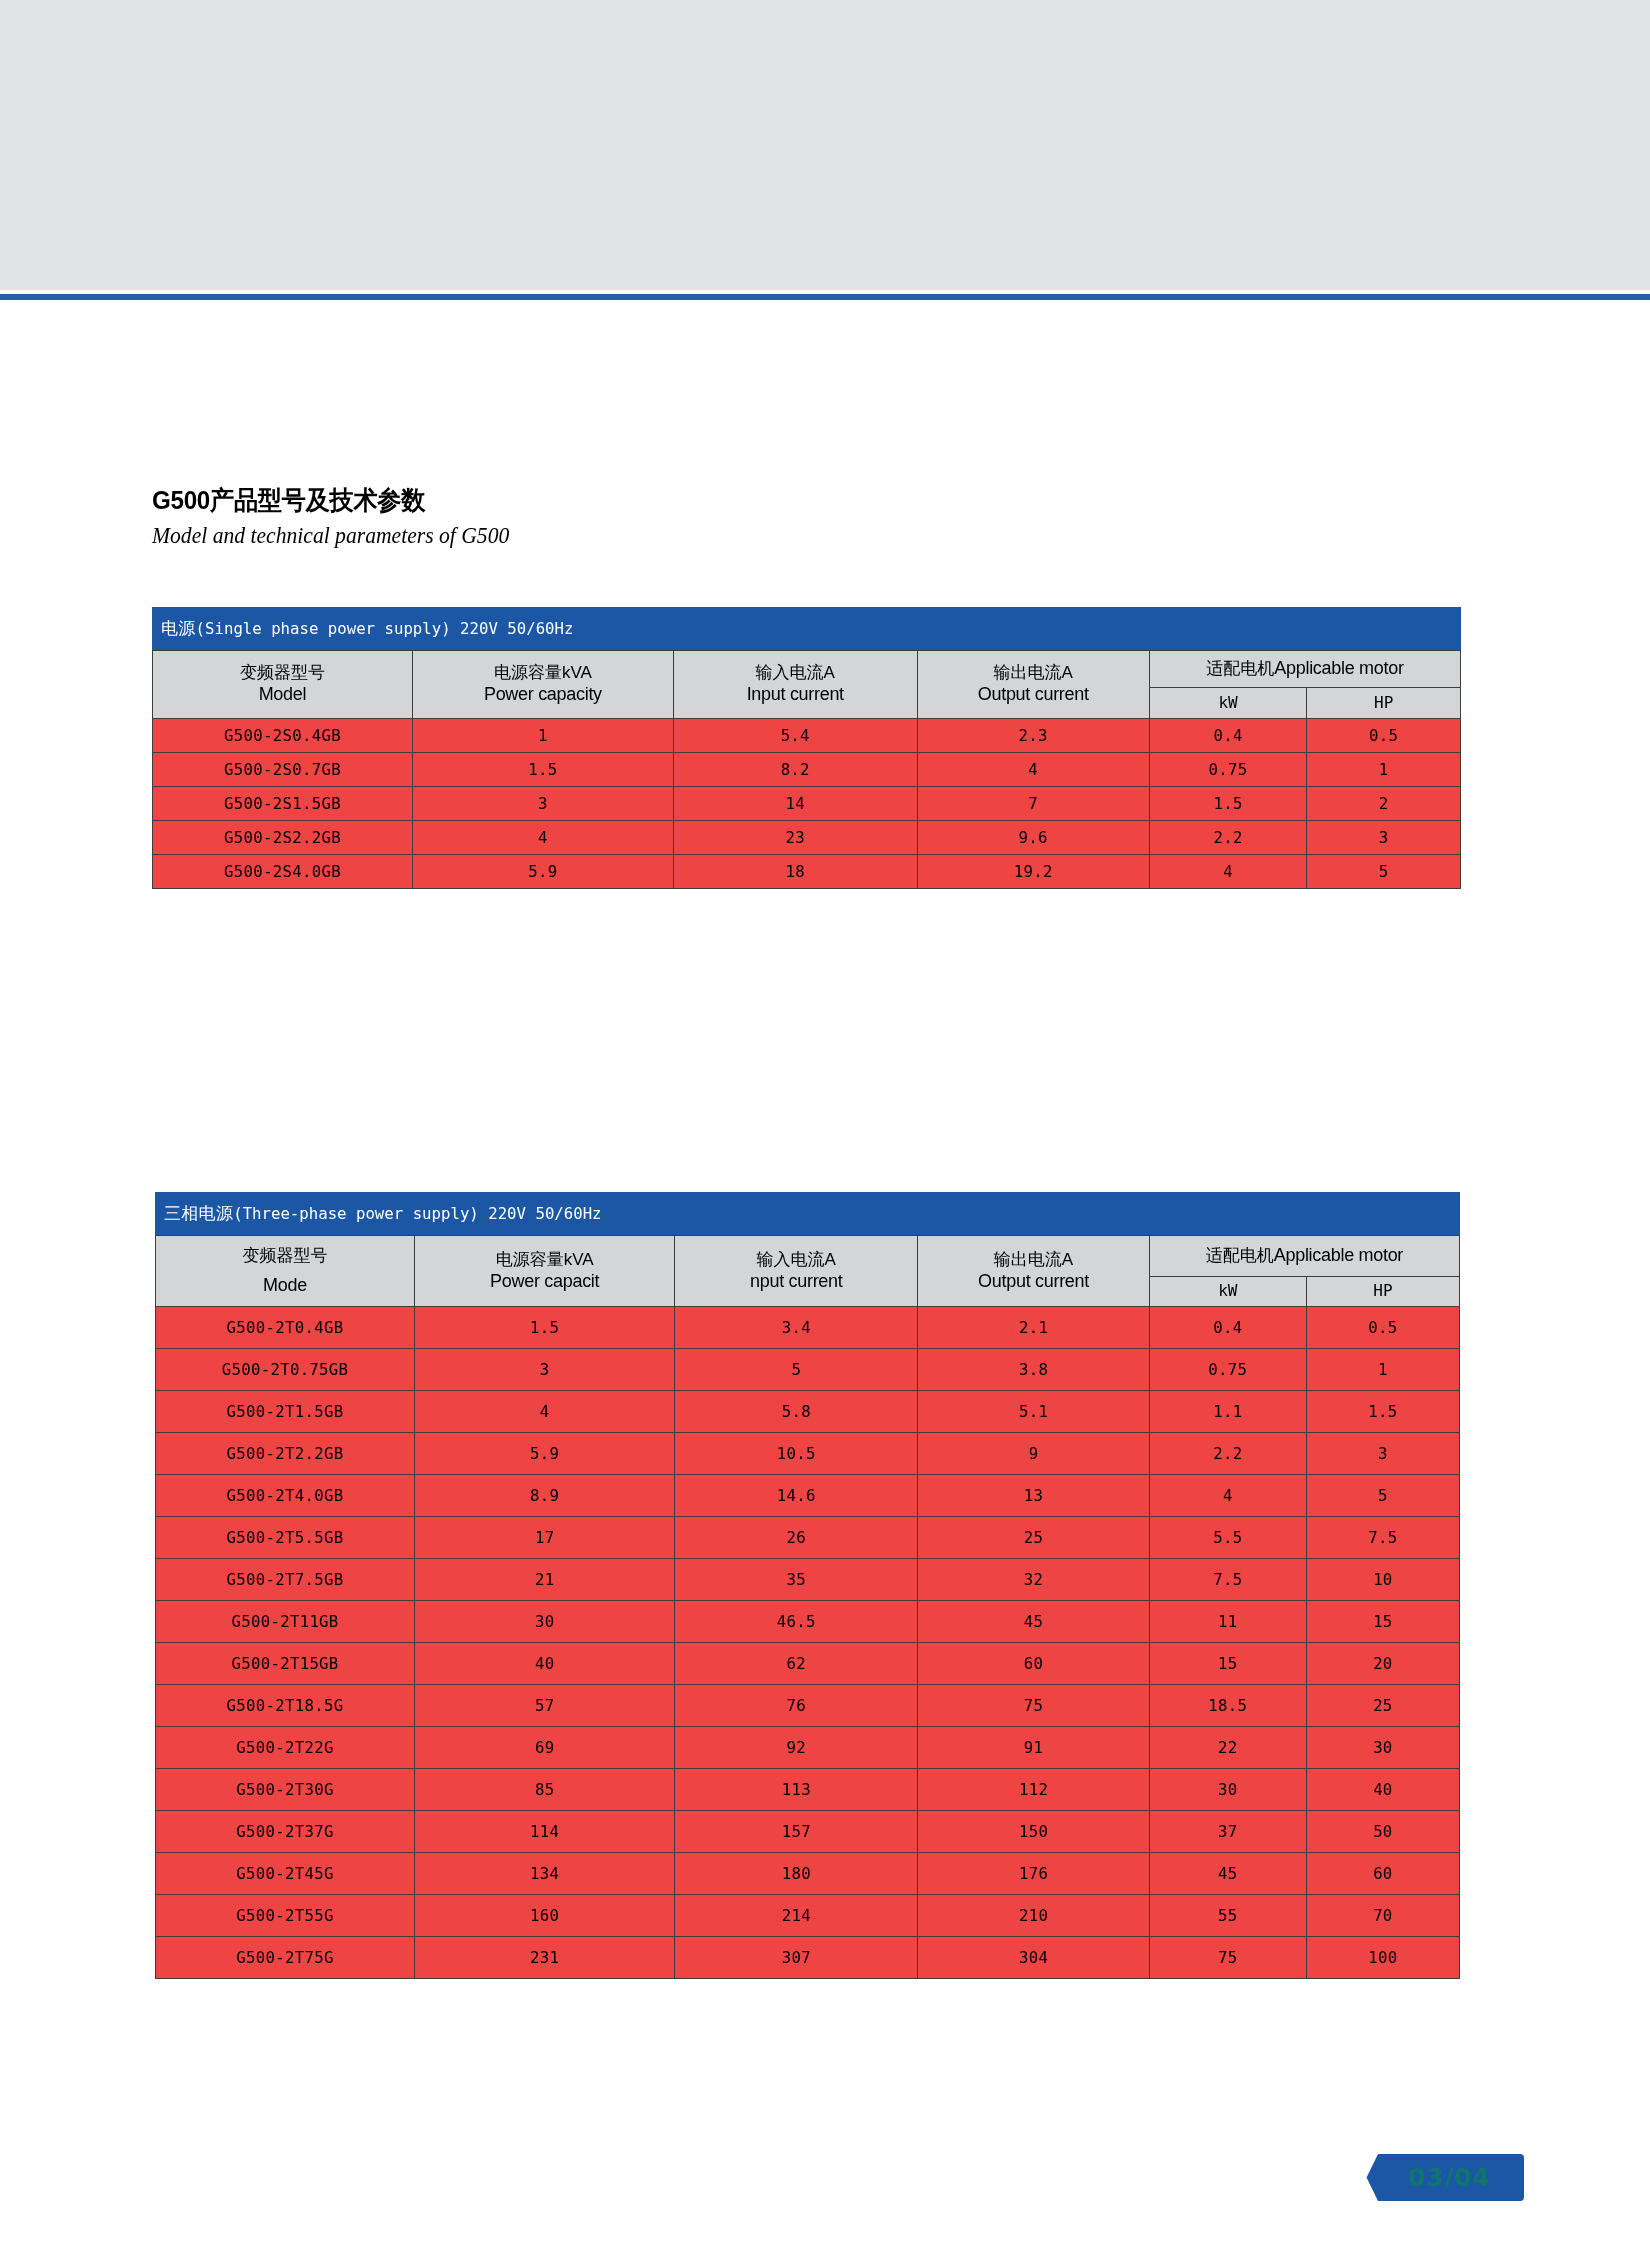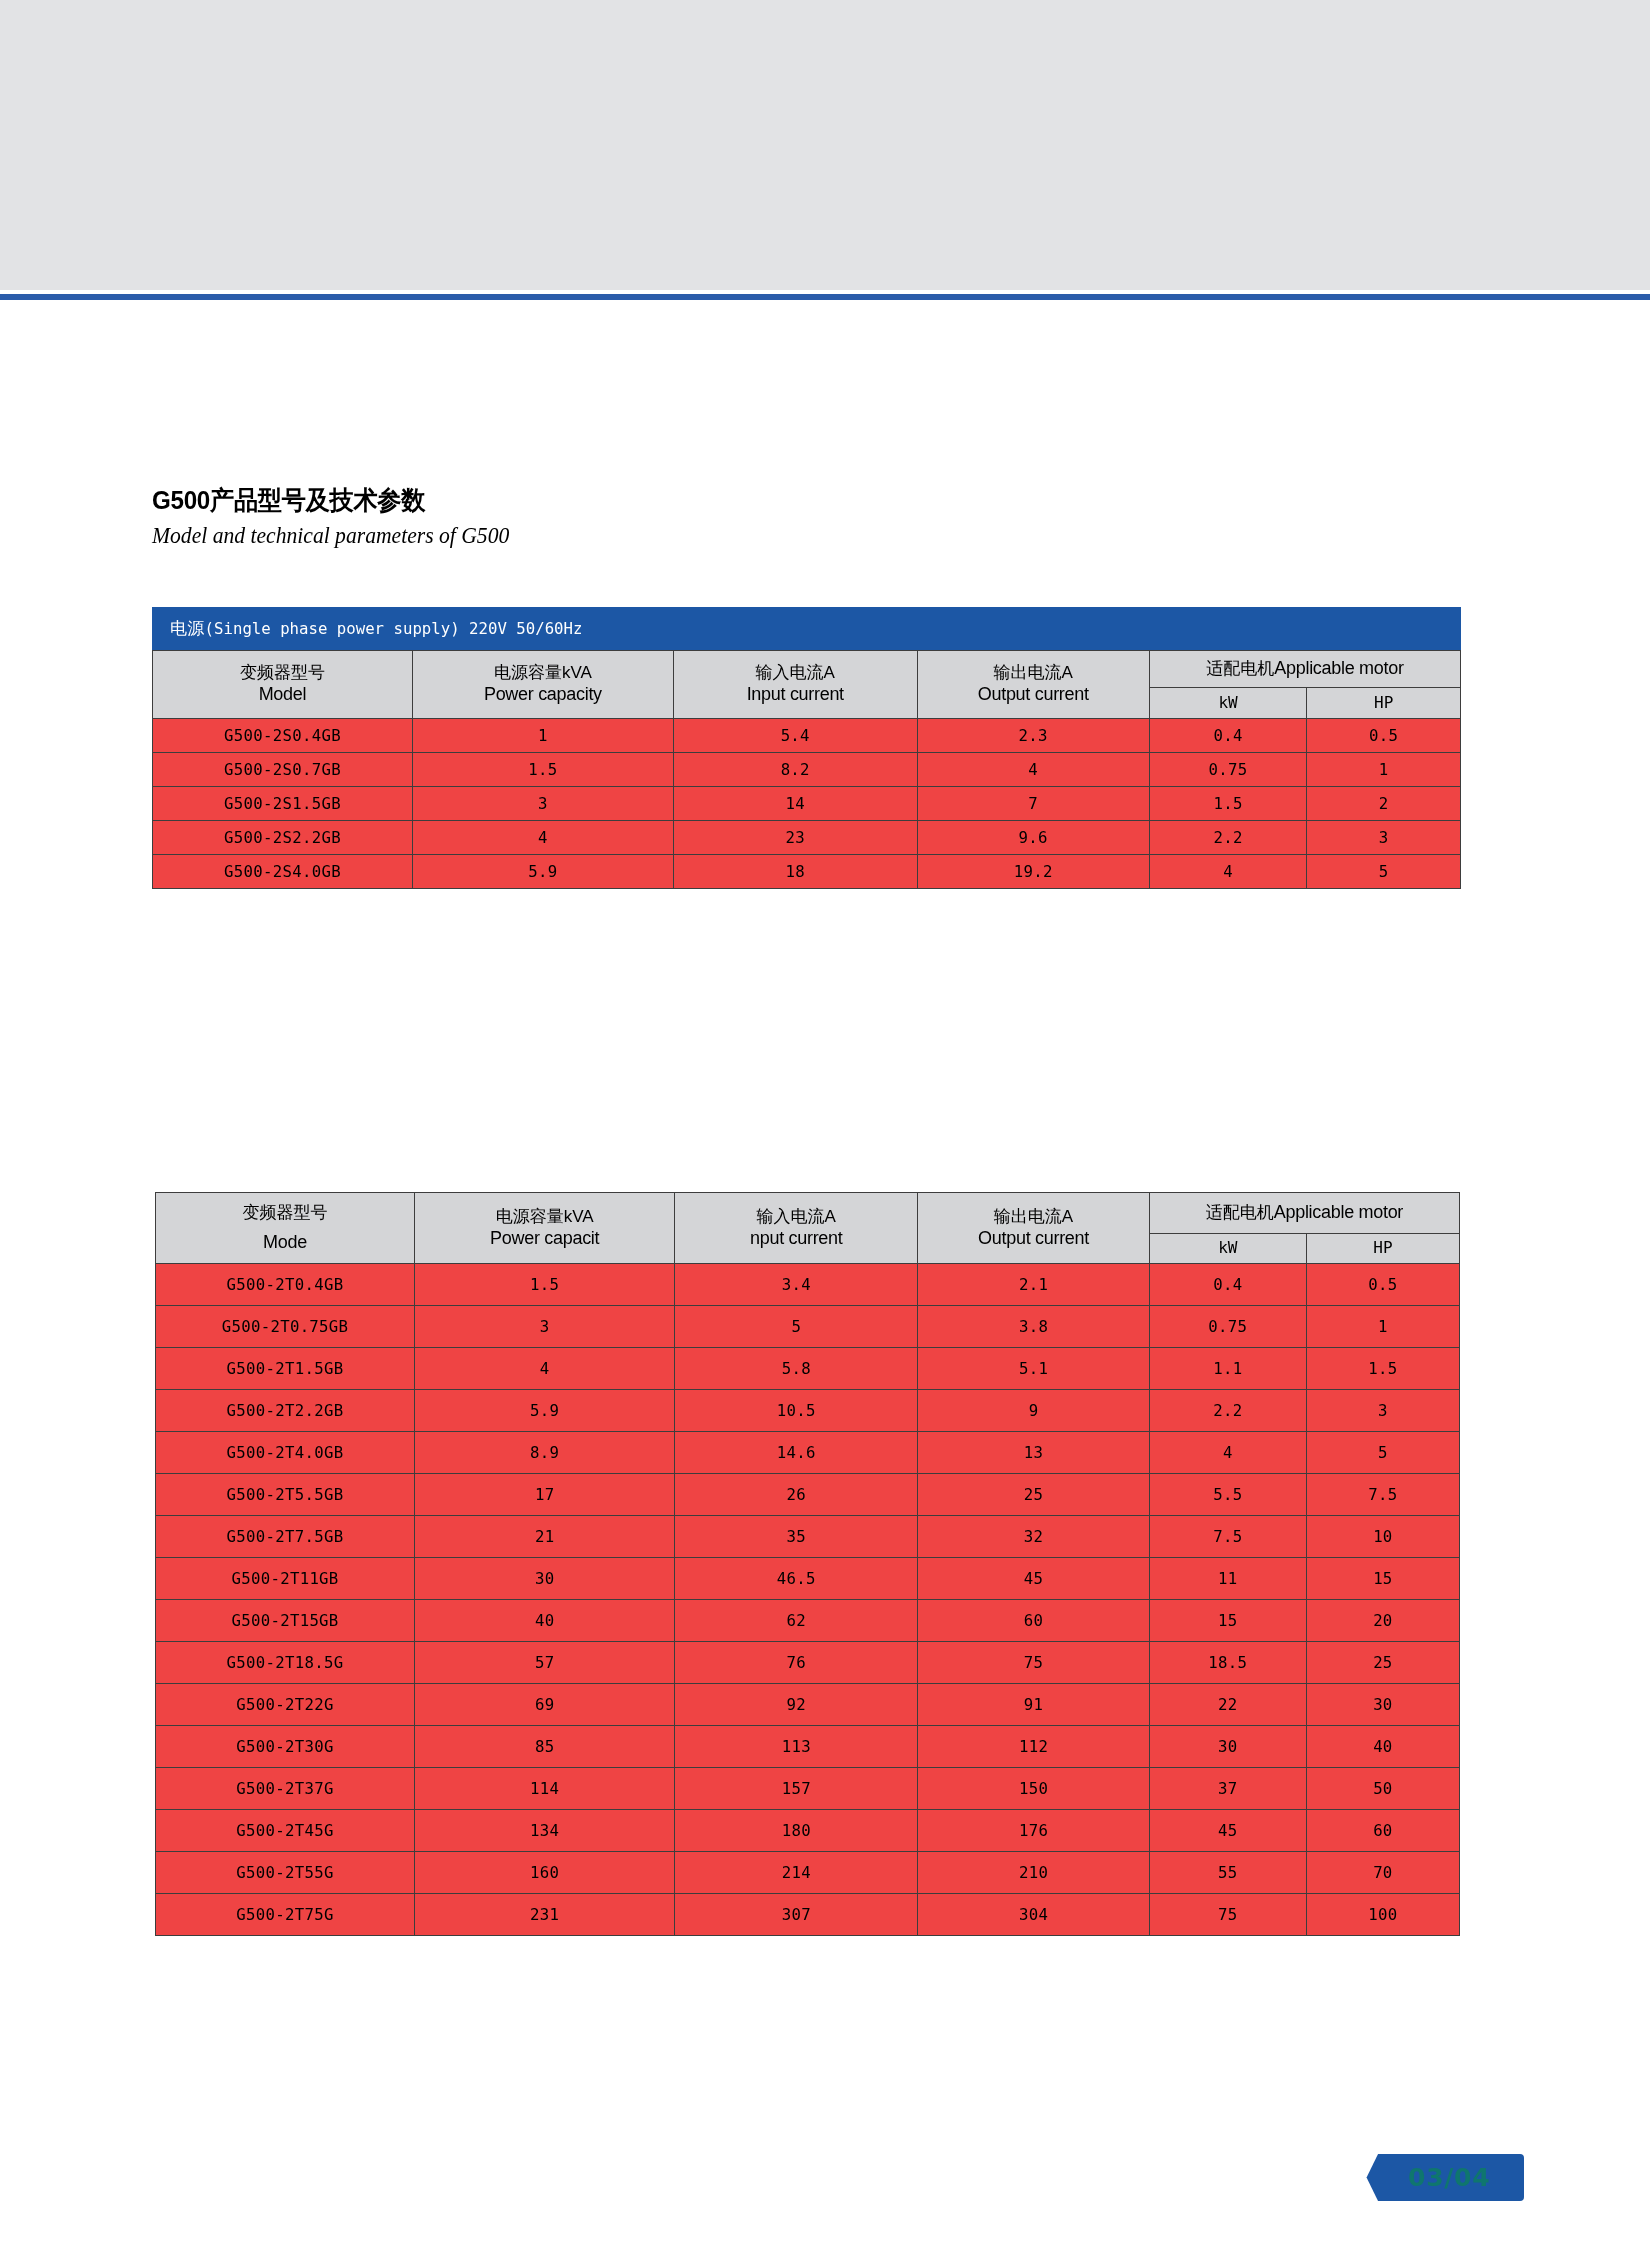--- a/index.html
+++ b/index.html
@@ -63,21 +63,21 @@
 
   
   .tbl-wrap {
     position: absolute;
   }
   .tbl-title {
     background: #1c57a5;
     color: #ffffff;
     height: 43px;
     line-height: 43px;
-    padding-left: 18px;
+    padding-left: 9px;
     font-size: 17px;
     letter-spacing: 0.3px;
     box-sizing: border-box;
   }
   .tbl-title .mono {
     font-family: "DejaVu Sans Mono", monospace;
     font-size: 15.7px;
     letter-spacing: 0px;
   }
   table.spec {
@@ -270,20 +270,23 @@
           <td><span class="cell-num">18</span></td>
           <td><span class="cell-num">19.2</span></td>
           <td><span class="cell-num">4</span></td>
           <td><span class="cell-num">5</span></td>
         </tr>
       </tbody>
   </table>
 </div>
 
 <div class="tbl-wrap" id="table2">
+  <div class="tbl-title">
+    <span>三相电源</span><span class="mono">(Three-phase power supply)</span><span class="mono">&nbsp;</span><span class="mono">220V 50/60Hz</span>
+  </div>
   <table class="spec">
     <colgroup>
       <col style="width:208px">
       <col style="width:209px">
       <col style="width:195px">
       <col style="width:186px">
       <col style="width:126px">
       <col style="width:123px">
     </colgroup>
     <thead>

